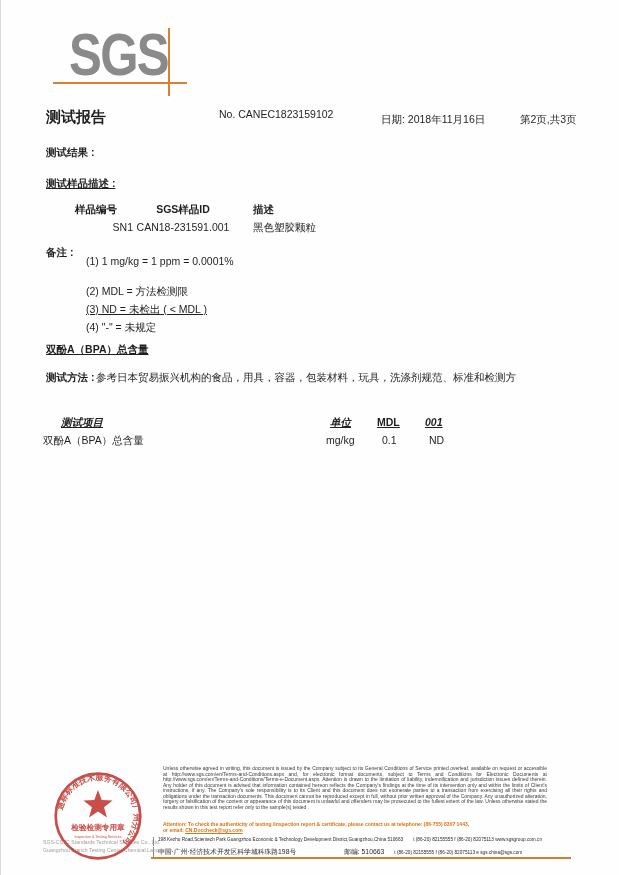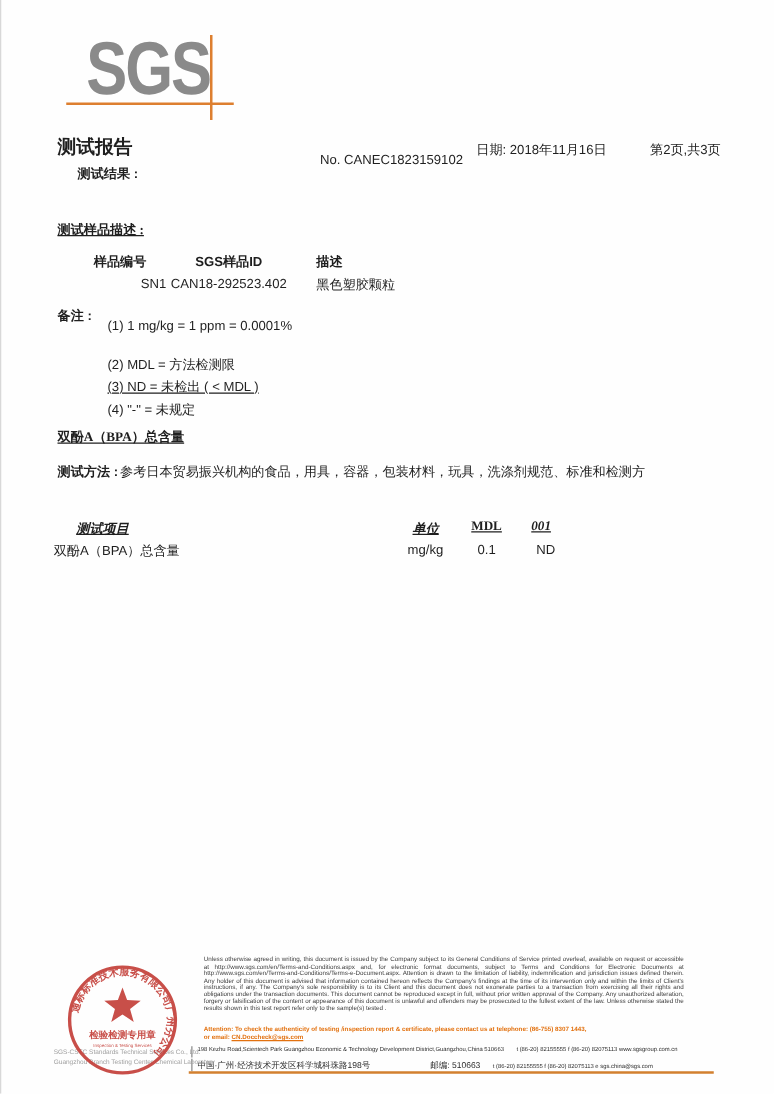--- a/index.html
+++ b/index.html
@@ -11,28 +11,28 @@
   }
   .abs{position:absolute;}
   
   .sgs-logo-text{left:68px;top:28px;font-size:60px;font-weight:bold;color:#8a8a8a;
     line-height:54px;letter-spacing:-2px;transform:scaleX(0.82);transform-origin:left top;}
   .logo-vline{left:167px;top:28px;width:2px;height:68px;background:#dd7f2f;}
   .logo-hline{left:52px;top:82px;width:134px;height:2px;background:#dd7f2f;}
   
   .report-title{left:45px;top:108px;font-size:15px;font-weight:bold;}
   .hdr{font-size:10.5px;}
-  .report-no{left:218px;top:122px;margin-left:37px;}
+  .report-no{left:218px;top:108px;}
   .report-date{left:380px;top:113px;}
   .report-page{left:519px;top:113px;}
   
   .body-text{font-size:10.5px;}
   .bold{font-weight:bold;}
-  .under{text-decoration:underline;font-family:Liberation Serif, serif;}
-  .lbl-results{left:45px;top:132px;margin-left:16px;}
+  .under{text-decoration:underline;}
+  .lbl-results{left:45px;top:146px;}
   .lbl-sample-desc{left:45px;top:177px;}
   .st-h1{left:58px;top:203px;width:74px;text-align:center;}
   .st-h2{left:128px;top:203px;width:108px;text-align:center;}
   .st-h3{left:252px;top:203px;}
   .st-c1{left:58px;top:221px;width:74px;text-align:right;}
   .st-c2{left:128px;top:221px;width:108px;text-align:center;}
   .st-c3{left:252px;top:221px;}
   .lbl-notes{left:45px;top:246px;}
   .note-0{left:85px;top:255px;}
   .note-1{left:85px;top:285px;}
@@ -83,21 +83,21 @@
   <div class="abs hdr report-date">日期: 2018年11月16日</div>
   <div class="abs hdr report-page">第2页,共3页</div>
 
   <div class="abs body-text bold lbl-results">测试结果 :</div>
   <div class="abs body-text bold under lbl-sample-desc">测试样品描述 :</div>
 
   <div class="abs body-text bold st-h1">样品编号</div>
   <div class="abs body-text bold st-h2">SGS样品ID</div>
   <div class="abs body-text bold st-h3">描述</div>
   <div class="abs body-text st-c1">SN1</div>
-  <div class="abs body-text st-c2">CAN18-292523.402</div>
+  <div class="abs body-text st-c2">CAN18-231591.001</div>
   <div class="abs body-text st-c3">黑色塑胶颗粒</div>
 
   <div class="abs body-text bold lbl-notes">备注 :</div>
   <div class="abs body-text note-0">(1) 1 mg/kg = 1 ppm = 0.0001%</div>
   <div class="abs body-text note-1">(2) MDL = 方法检测限</div>
   <div class="abs body-text note-2">(3) ND = 未检出 ( &lt; MDL )</div>
   <div class="abs body-text note-3">(4) "-" = 未规定</div>
 
   <div class="abs body-text bold under bpa-heading">双酚A（BPA）总含量</div>
 

